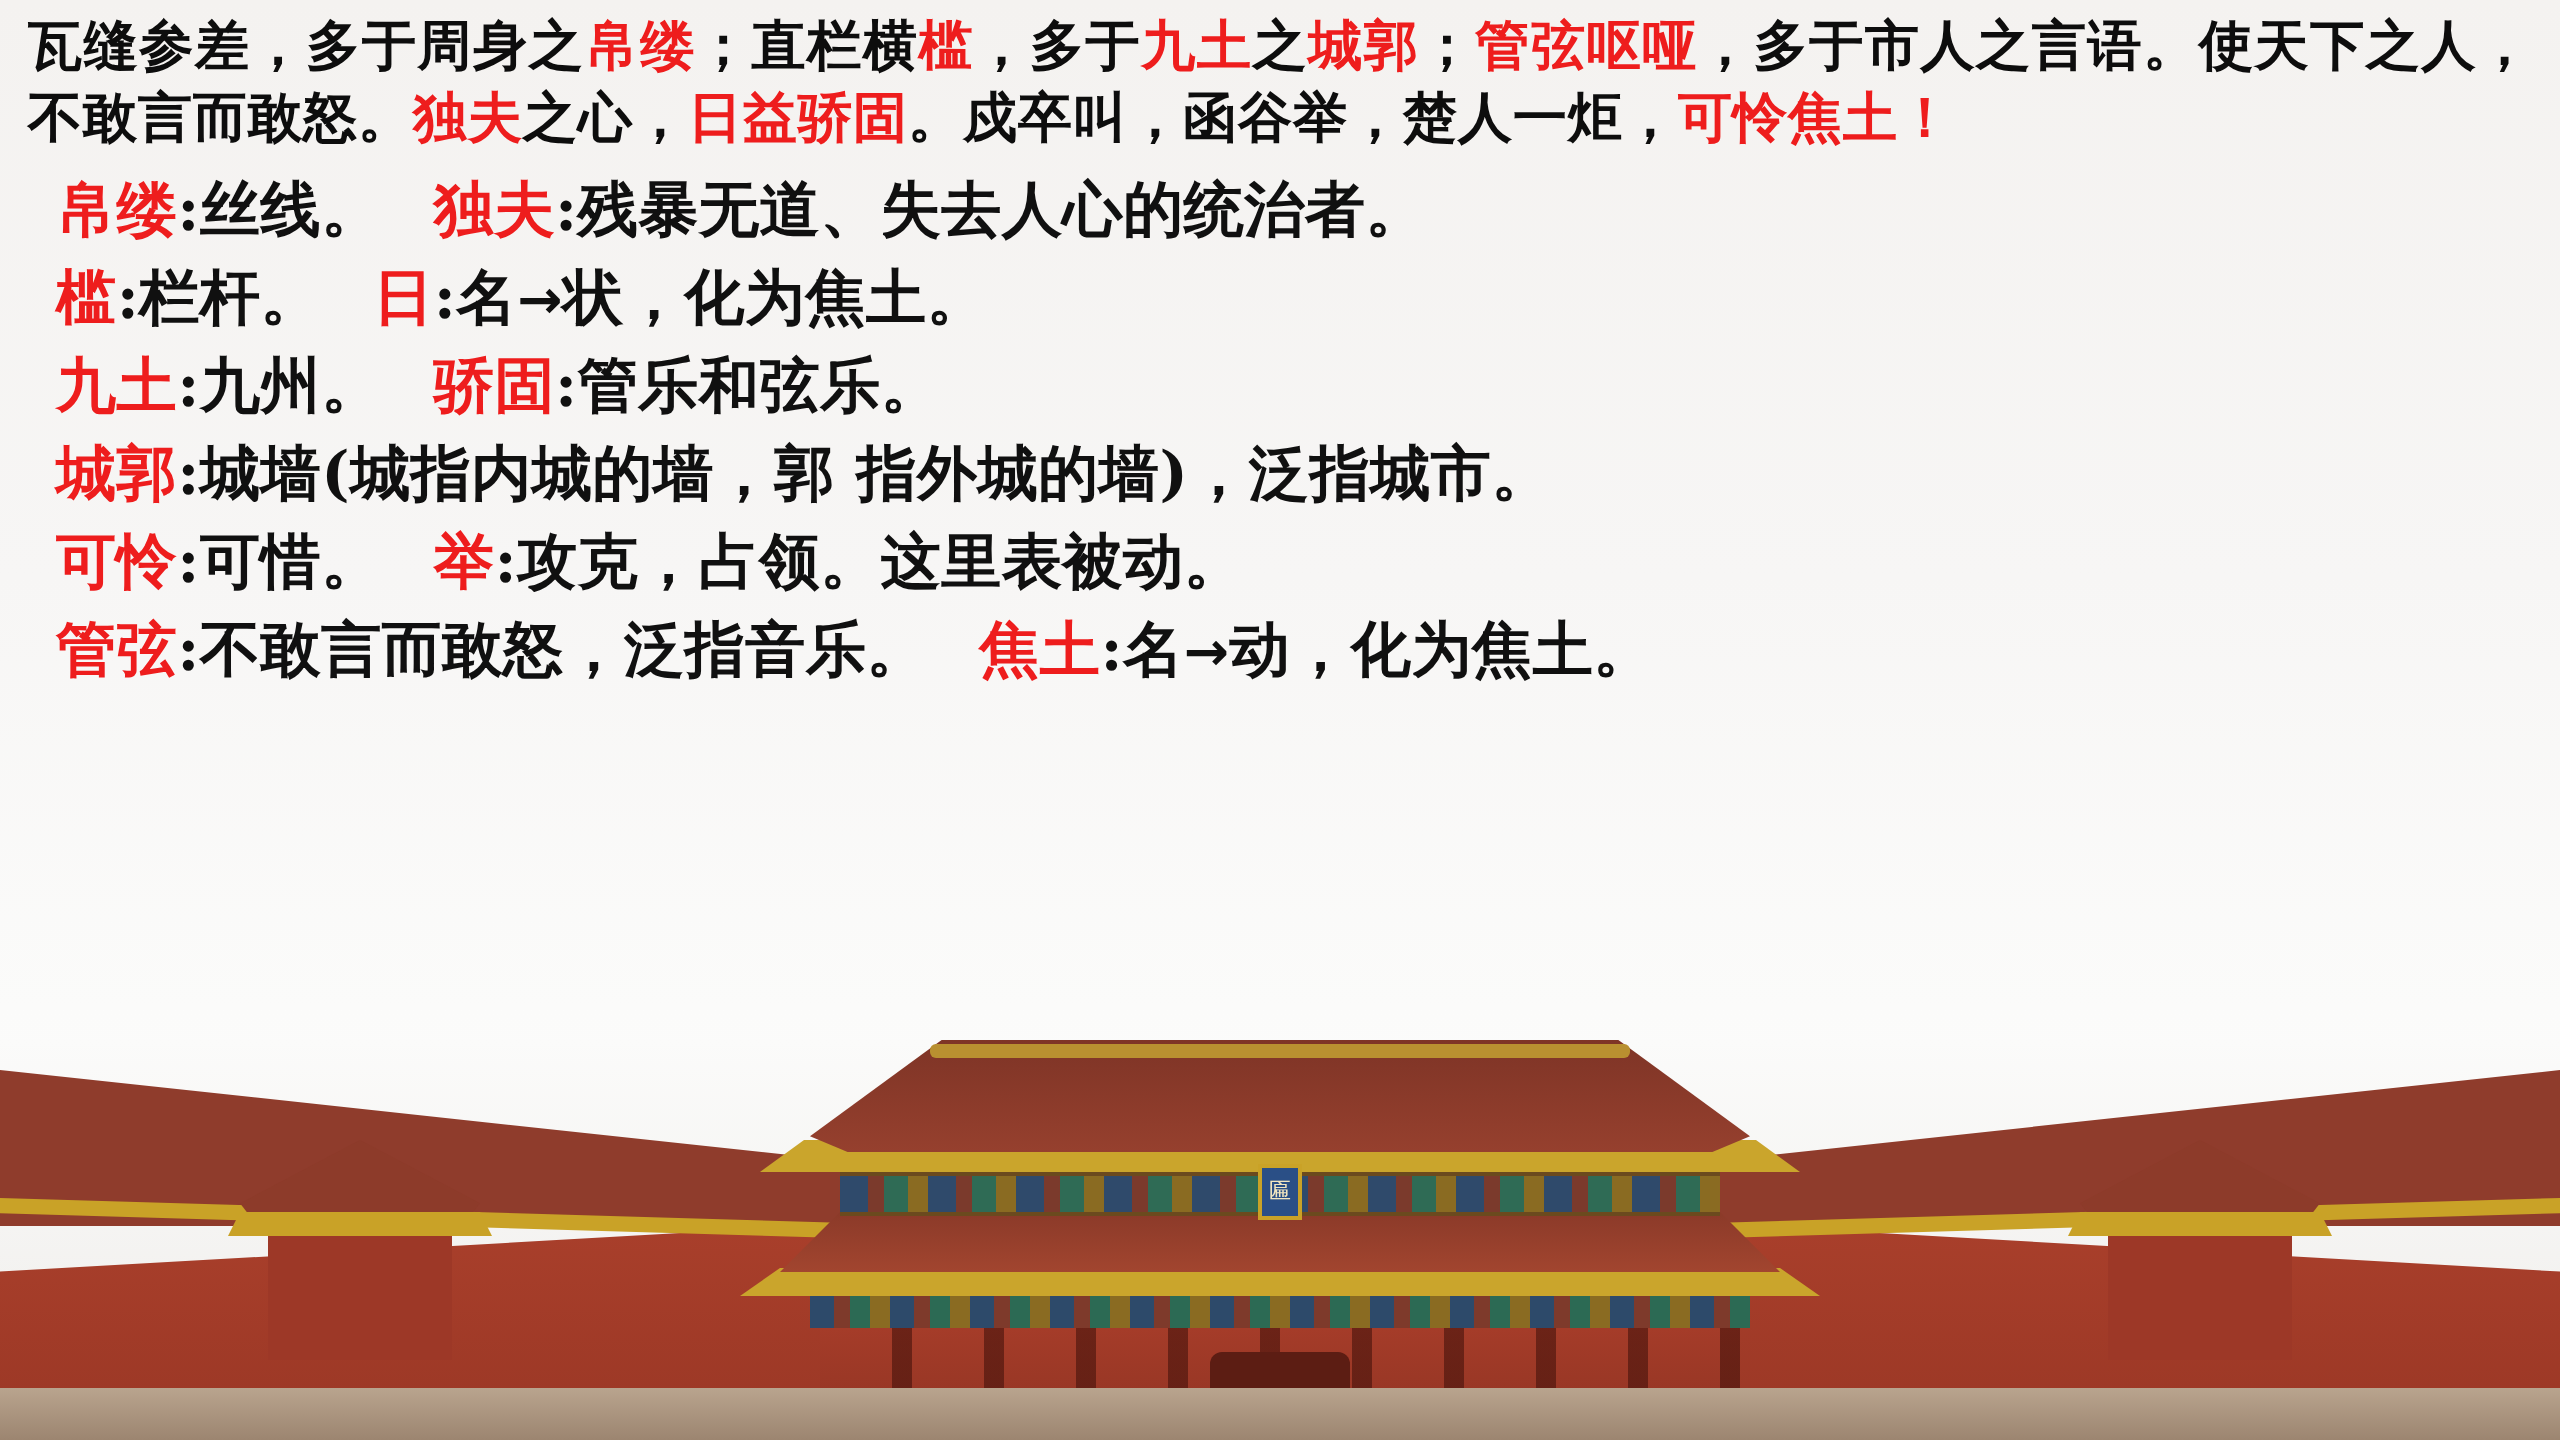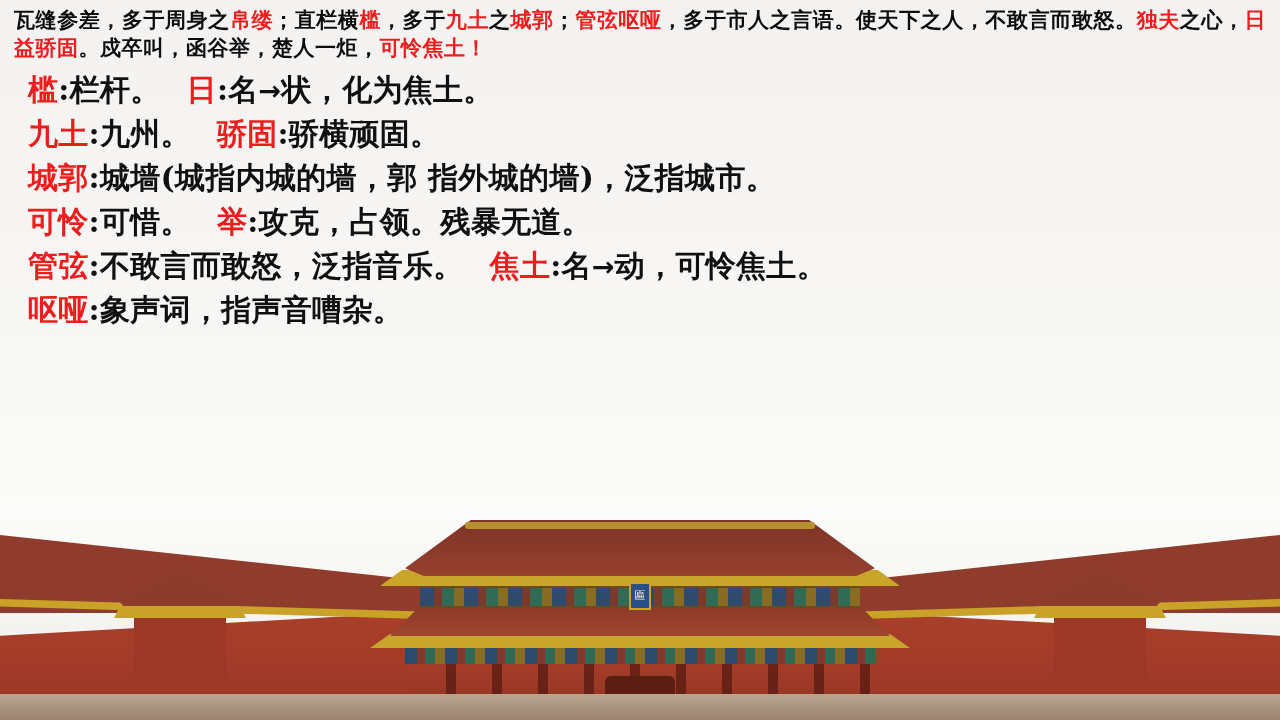--- a/index.html
+++ b/index.html
@@ -20,28 +20,29 @@
   
   #text-layer {
     position: absolute;
     left: 0; top: 0;
     width: 1280px;
     padding: 6px 14px 0 14px;
     z-index: 5;
   }
 
   .passage {
-    font-size: 21px;
+    font-size: 27px;
     line-height: 1.33;
     color: #0d0d0d;
     letter-spacing: 0.5px;
     text-align: justify;
     text-justify: inter-character;
     font-weight: 600;
     margin: 0 0 6px 0;
+    font-family: Liberation Serif, serif;
   }
   .passage .hl { color: #ee1d1d; }
 
   .notes {
     margin: 0;
     padding: 0 0 0 14px;
   }
   .note-line {
     font-size: 30px;
     line-height: 1.47;
@@ -240,22 +241,22 @@
       </div>
       <div class="terrace"></div>
     </div>
 
     <div class="plaza"></div>
   </div>
 
   <div id="text-layer">
     <p class="passage" id="passage"><span class="">瓦缝参差，多于周身之</span><span class="hl">帛缕</span><span class="">；直栏横</span><span class="hl">槛</span><span class="">，多于</span><span class="hl">九土</span><span class="">之</span><span class="hl">城郭</span><span class="">；</span><span class="hl">管弦呕哑</span><span class="">，多于市人之言语。使天下之人，不敢言而敢怒。</span><span class="hl">独夫</span><span class="">之心，</span><span class="hl">日益</span><span class="hl">骄固</span><span class="">。戍卒叫，函谷举，楚人一炬，</span><span class="hl">可怜焦土！</span></p>
     <div class="notes" id="notes">
+        <div class="note-line"><span class="term">帛缕</span><span class="">:丝线。</span><span class="gap"></span><span class="term">独夫</span><span class="">:残暴无道、失去人心的统治者。</span></div>
         <div class="note-line"><span class="term">槛</span><span class="">:栏杆。</span><span class="gap"></span><span class="term">日</span><span class="">:名</span><span class="arrow">→</span><span class="">状，化为焦土。</span></div>
-        <div class="note-line"><span class="term">九土</span><span class="">:九州。</span><span class="gap"></span><span class="term">骄固</span><span class="">:骄横顽固。</span></div>
+        <div class="note-line"><span class="term">九土</span><span class="">:九州。</span><span class="gap"></span><span class="term">骄固</span><span class="">:管乐和弦乐。</span></div>
         <div class="note-line"><span class="term">城郭</span><span class="">:城墙(城指内城的墙，郭 指外城的墙)，泛指城市。</span></div>
-        <div class="note-line"><span class="term">可怜</span><span class="">:可惜。</span><span class="gap"></span><span class="term">举</span><span class="">:攻克，占领。残暴无道。</span></div>
-        <div class="note-line"><span class="term">管弦</span><span class="">:不敢言而敢怒，泛指音乐。</span><span class="gap"></span><span class="term">焦土</span><span class="">:名</span><span class="arrow">→</span><span class="">动，可怜焦土。</span></div>
-        <div class="note-line"><span class="term">呕哑</span><span class="">:象声词，指声音嘈杂。</span></div>
+        <div class="note-line"><span class="term">可怜</span><span class="">:可惜。</span><span class="gap"></span><span class="term">举</span><span class="">:攻克，占领。这里表被动。</span></div>
+        <div class="note-line"><span class="term">管弦</span><span class="">:不敢言而敢怒，泛指音乐。</span><span class="gap"></span><span class="term">焦土</span><span class="">:名</span><span class="arrow">→</span><span class="">动，化为焦土。</span></div>
       </div>
   </div>
 
 </div>
 
 </body></html>

